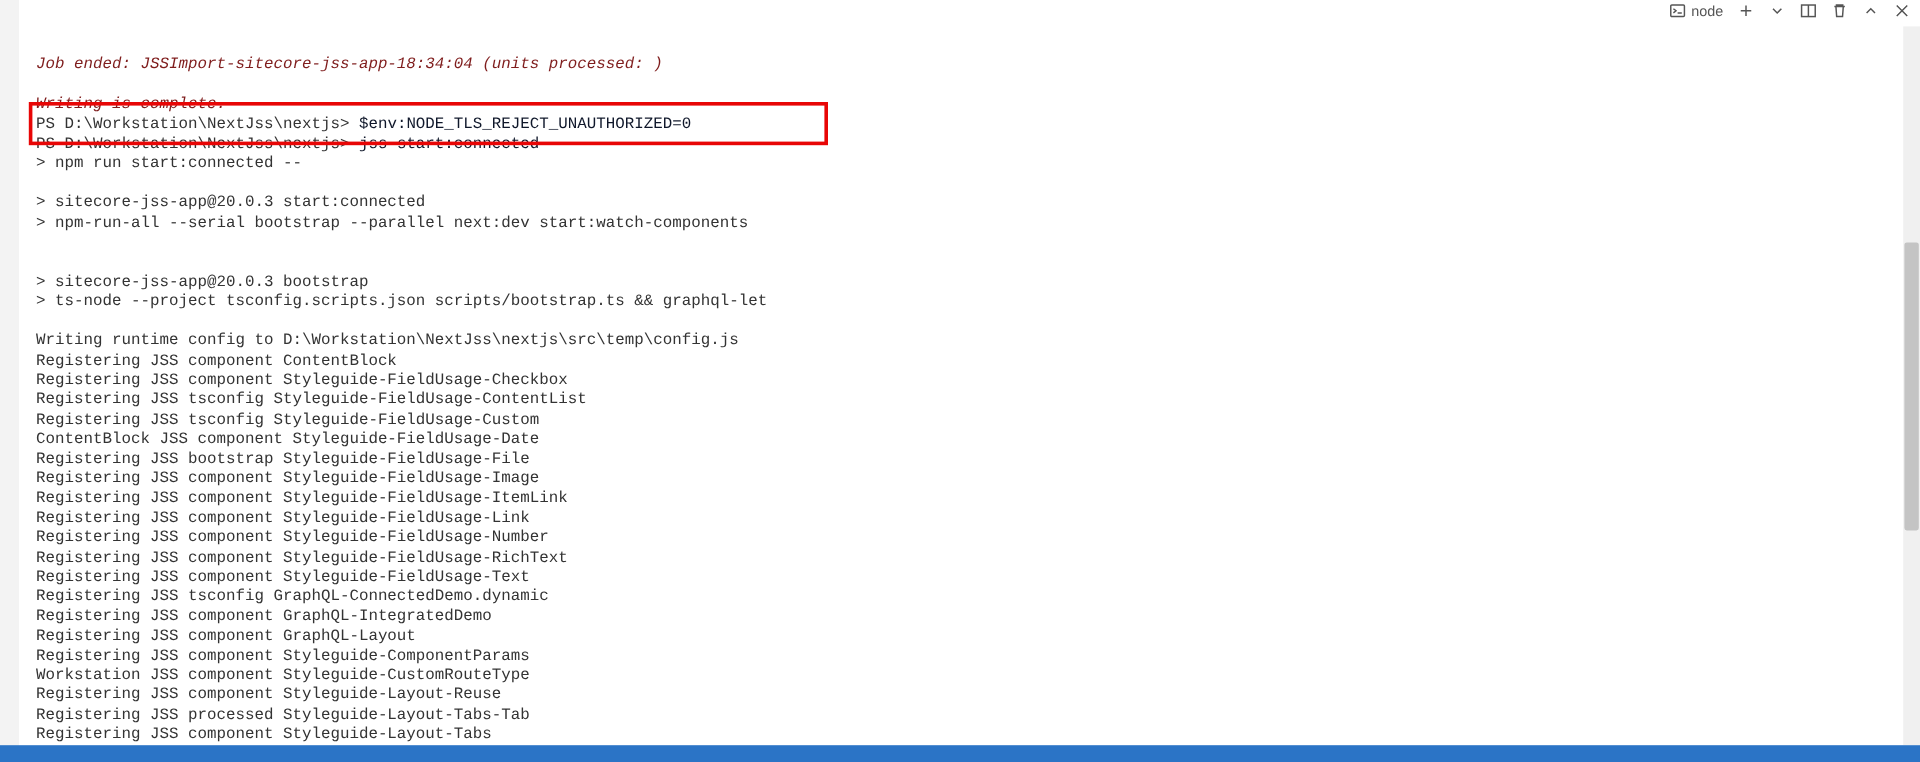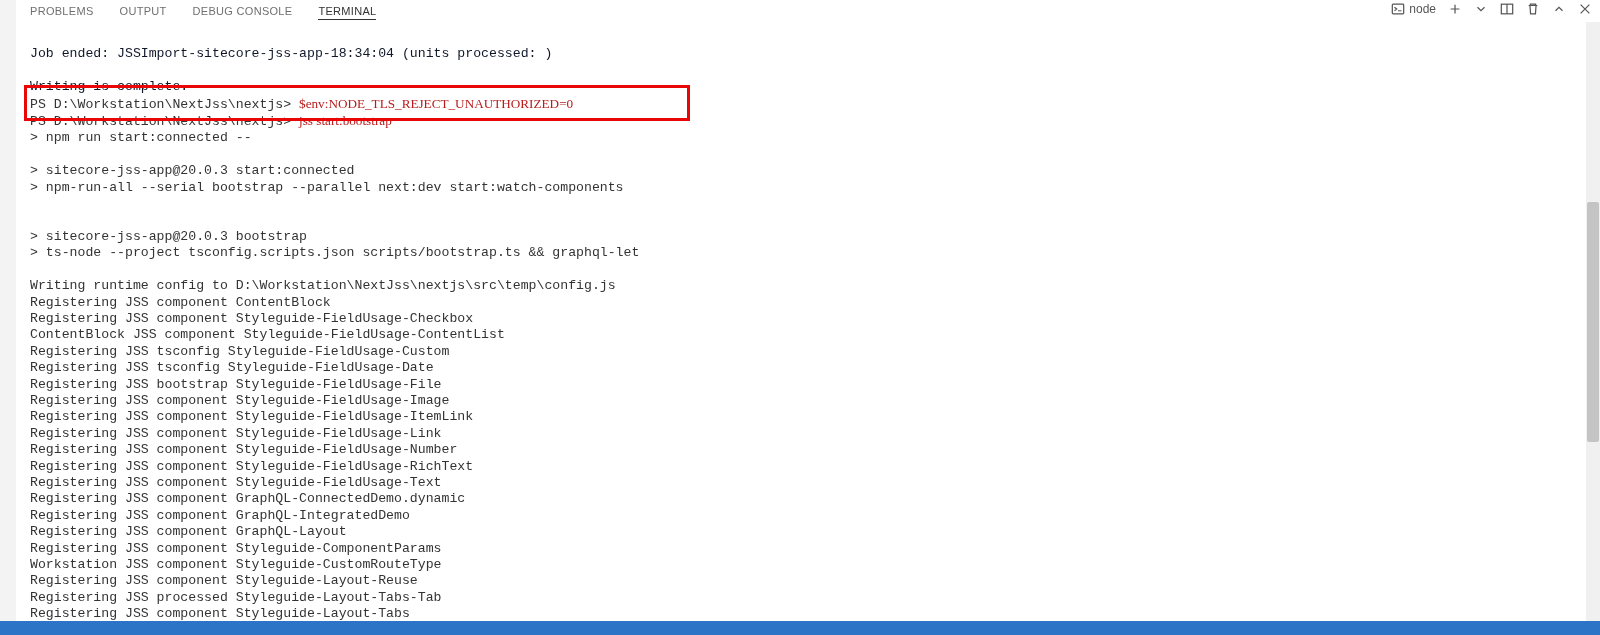--- a/index.html
+++ b/index.html
@@ -62,22 +62,22 @@
   
   .term {
     position: absolute;
     left: 14px; top: 30px; right: 28px; bottom: 0;
     font-family: Consolas, "Courier New", monospace;
     font-size: 13.2px;
     line-height: 16.4px;
     white-space: pre;
     color: #333333;
   }
-  .green { color: #0f172a; }
-  .olive { color: #b91c1c; font-family: Liberation Serif, serif; }
+  .green { color: #7f1d1d; font-style: italic; }
+  .olive { color: #0f172a; }
   
   .redbox {
     position: absolute;
     border: 3px solid #e80606;
     pointer-events: none;
     left: 24px;
     top: 85px;
     width: 666px;
     height: 36px;
     box-sizing: border-box;
@@ -106,26 +106,20 @@
     background: #2b74c6;
   }
 </style>
 </head>
 <body>
 
 <div class="activity-bar"></div>
 
 <div class="panel">
 
-  <div class="tabs">
-    <div class="tab">PROBLEMS</div>
-    <div class="tab">OUTPUT</div>
-    <div class="tab">DEBUG CONSOLE</div>
-    <div class="tab active">TERMINAL</div>
-  </div>
 
   <div class="right-actions">
     <div class="shell">
       <span class="icon-btn">
         <svg viewBox="0 0 16 16">
             <rect x="1.5" y="2.5" width="13" height="11" rx="1"></rect>
             <path d="M4 6l2.5 2L4 10M8 10h4"></path>
           </svg>
       </span>
       <span>node</span>
@@ -161,44 +155,44 @@
           <path d="M3 3l10 10M13 3L3 13"></path>
         </svg>
     </span>
   </div>
 
   <div class="term">
 <span class="green">Job ended: JSSImport-sitecore-jss-app-18:34:04 (units processed: )</span>
 
 <span class="green">Writing is complete.</span>
 <span><span>PS D:\Workstation\NextJss\nextjs&gt; </span><span class="olive">$env:NODE_TLS_REJECT_UNAUTHORIZED=0</span></span>
-<span><span>PS D:\Workstation\NextJss\nextjs&gt; </span><span class="olive">jss start:bootstrap</span></span>
+<span><span>PS D:\Workstation\NextJss\nextjs&gt; </span><span class="olive">jss start:connected</span></span>
 <span>&gt; npm run start:connected --</span>
 <span></span>
 <span>&gt; sitecore-jss-app@20.0.3 start:connected</span>
 <span>&gt; npm-run-all --serial bootstrap --parallel next:dev start:watch-components</span>
 <span></span>
 <span></span>
 <span>&gt; sitecore-jss-app@20.0.3 bootstrap</span>
 <span>&gt; ts-node --project tsconfig.scripts.json scripts/bootstrap.ts &amp;&amp; graphql-let</span>
 <span></span>
 <span>Writing runtime config to D:\Workstation\NextJss\nextjs\src\temp\config.js</span>
 <span>Registering JSS component ContentBlock</span>
 <span>Registering JSS component Styleguide-FieldUsage-Checkbox</span>
-<span>ContentBlock JSS component Styleguide-FieldUsage-ContentList</span>
+<span>Registering JSS tsconfig Styleguide-FieldUsage-ContentList</span>
 <span>Registering JSS tsconfig Styleguide-FieldUsage-Custom</span>
-<span>Registering JSS tsconfig Styleguide-FieldUsage-Date</span>
+<span>ContentBlock JSS component Styleguide-FieldUsage-Date</span>
 <span>Registering JSS bootstrap Styleguide-FieldUsage-File</span>
 <span>Registering JSS component Styleguide-FieldUsage-Image</span>
 <span>Registering JSS component Styleguide-FieldUsage-ItemLink</span>
 <span>Registering JSS component Styleguide-FieldUsage-Link</span>
 <span>Registering JSS component Styleguide-FieldUsage-Number</span>
 <span>Registering JSS component Styleguide-FieldUsage-RichText</span>
 <span>Registering JSS component Styleguide-FieldUsage-Text</span>
-<span>Registering JSS component GraphQL-ConnectedDemo.dynamic</span>
+<span>Registering JSS tsconfig GraphQL-ConnectedDemo.dynamic</span>
 <span>Registering JSS component GraphQL-IntegratedDemo</span>
 <span>Registering JSS component GraphQL-Layout</span>
 <span>Registering JSS component Styleguide-ComponentParams</span>
 <span>Workstation JSS component Styleguide-CustomRouteType</span>
 <span>Registering JSS component Styleguide-Layout-Reuse</span>
 <span>Registering JSS processed Styleguide-Layout-Tabs-Tab</span>
 <span>Registering JSS component Styleguide-Layout-Tabs</span></div>
 
   <div class="scroll-track">
     <div class="scroll-thumb"></div>

